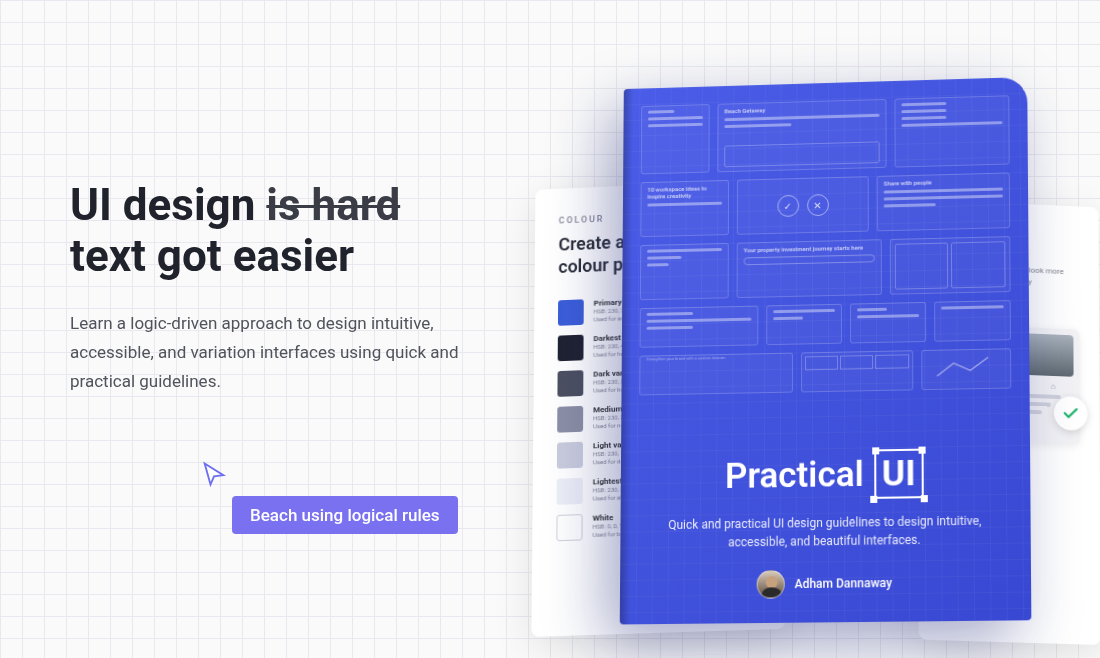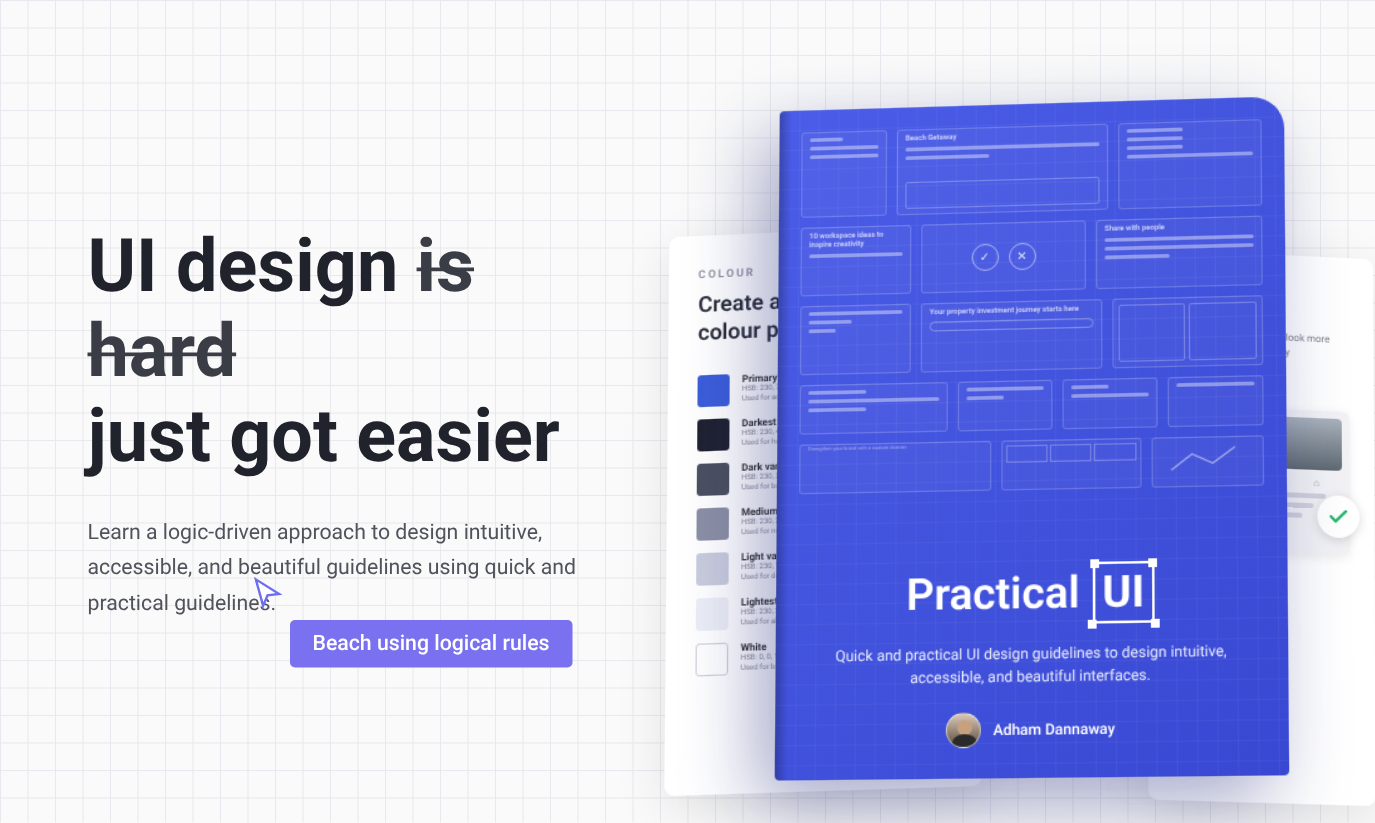--- a/index.html
+++ b/index.html
@@ -21,21 +21,21 @@
     width: 430px;
   }
   .eyebrow {
     font-size: 12px;
     letter-spacing: 3px;
     color: #7a7d87;
     font-weight: 600;
     margin-bottom: 24px;
   }
   .headline {
-    font-size: 59px;
+    font-size: 44px;
     line-height: 1.15;
     font-weight: 700;
     color: #20232c;
     margin-bottom: 28px;
   }
   .headline .strike {
     text-decoration: line-through;
     text-decoration-thickness: 3px;
     color: #3a3d46;
   }
@@ -310,23 +310,23 @@
     background:#2a2a2a;
   }
   .author-name { font-size: 12px; color: #fff; font-weight: 500; }
 </style>
 </head>
 <body>
 
 <div class="left">
   <h1 class="headline">
     <span>UI design </span><span class="strike">is hard</span><br>
-    <span>just got easier</span>
+    <span>text got easier</span>
   </h1>
-  <p class="sub">Learn a logic-driven approach to design intuitive, accessible, and beautiful guidelines using quick and practical guidelines.</p>
+  <p class="sub">Learn a logic-driven approach to design intuitive, accessible, and variation interfaces using quick and practical guidelines.</p>
 </div>
 
 <div class="cursor-wrap">
   <svg class="cursor" viewBox="0 0 24 24" fill="none" stroke="currentColor" stroke-width="1.6">
     <path d="M4 3 L20 13 L12 14 L9 21 Z" fill="#fff"></path>
   </svg>
 </div>
 <div class="purple-btn">Beach using logical rules</div>
 
 <div class="page-left">

